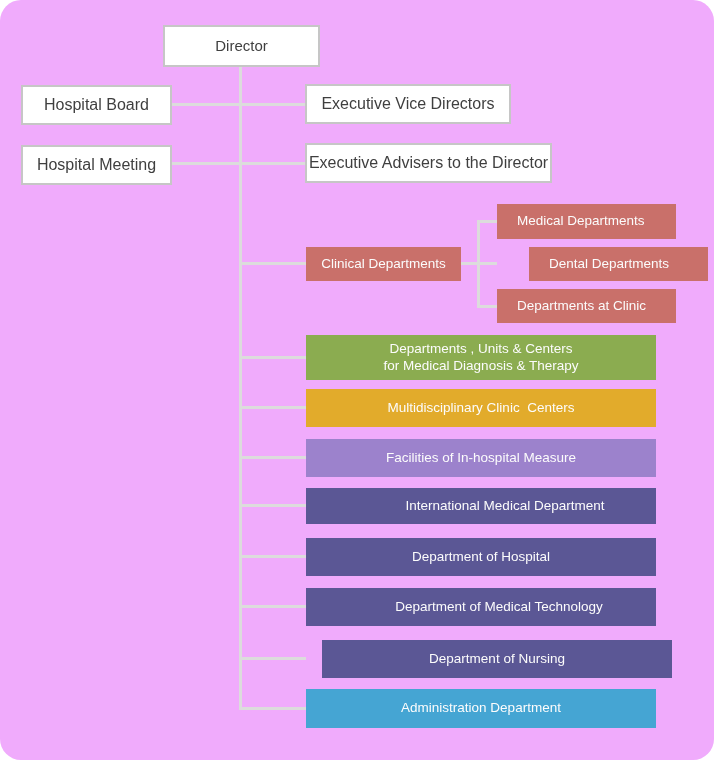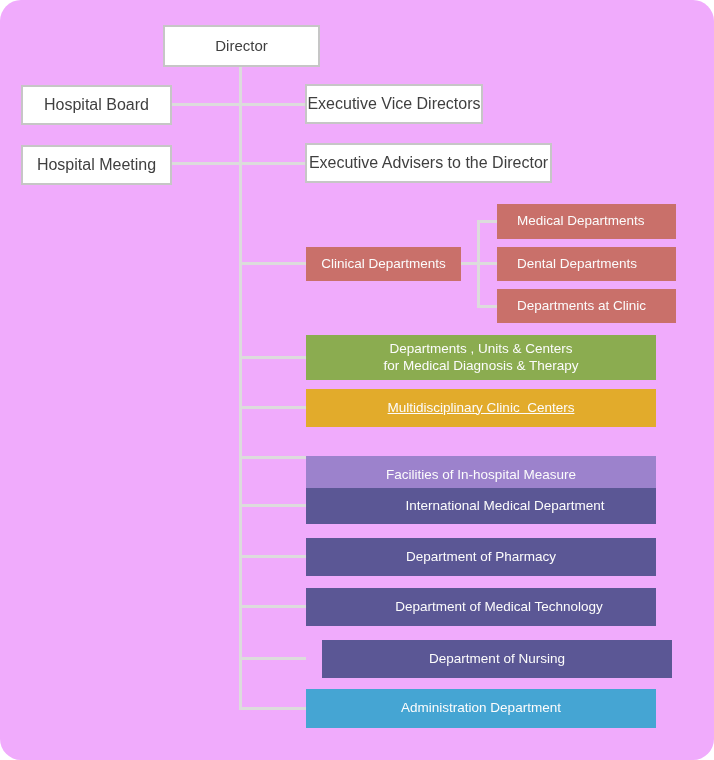--- a/index.html
+++ b/index.html
@@ -10,29 +10,29 @@
        box-sizing:border-box;text-align:center;}
   .wbox{background:#ffffff;border:2px solid #c6c6c6;color:#3f3f3f;font-size:16px;}
   .cbox{color:#fcfcfc;font-size:13.5px;}
   .leftalign{justify-content:flex-start;padding-left:20px;text-align:left;}
   .label{white-space:pre-wrap;line-height:1.25;}
 
   
   .n-director{left:163px;top:25px;width:157px;height:42px;font-size:15px;}
   .n-board{left:21px;top:85px;width:151px;height:40px;}
   .n-meeting{left:21px;top:145px;width:151px;height:40px;}
-  .n-evd{left:305px;top:84px;width:178px;height:40px;}
+  .n-evd{left:305px;top:84px;width:206px;height:40px;}
   .n-ead{left:305px;top:143px;width:247px;height:40px;}
   .n-clinical{left:306px;top:247px;width:155px;height:34px;}
   .n-medical{left:497px;top:204px;width:179px;height:35px;}
   .n-dental{left:497px;top:247px;width:179px;height:34px;}
   .n-beppu{left:497px;top:289px;width:179px;height:34px;}
   .n-diag{left:306px;top:335px;width:350px;height:45px;}
-  .n-multi{left:306px;top:389px;width:350px;height:38px;text-decoration:underline;}
-  .n-fac{left:306px;top:456px;width:350px;height:38px;}
+  .n-multi{left:306px;top:389px;width:350px;height:38px;}
+  .n-fac{left:306px;top:439px;width:350px;height:38px;}
   .n-intl{left:306px;top:488px;width:350px;height:36px;}
   .n-pharm{left:306px;top:538px;width:350px;height:38px;}
   .n-medtech{left:306px;top:588px;width:350px;height:38px;padding-left:36px;}
   .n-nursing{left:306px;top:640px;width:350px;height:38px;}
   .n-admin{left:306px;top:689px;width:350px;height:39px;text-align:right;}
 
   
   .l-vmain{left:239px;top:67px;width:3px;height:643px;}
   .l-board{left:172px;top:103px;width:133px;height:3px;}
   .l-meeting{left:172px;top:162px;width:133px;height:3px;}
@@ -89,42 +89,42 @@
   <div class="box cbox n-clinical" style="background: rgb(201, 112, 106);">
     <span class="label">Clinical Departments</span>
   </div>
 
   <div class="box wbox n-ead">
     <span class="label">Executive Advisers to the Director</span>
   </div>
   <div class="box cbox leftalign n-medical" style="background: rgb(201, 112, 106);">
     <span class="label">Medical Departments</span>
   </div>
-  <div class="box cbox leftalign n-dental" style="background: rgb(201, 112, 106);">
+  <div class="box cbox leftalign n-dental" style="background: rgb(201, 112, 106); margin-left: 32px;">
     <span class="label">Dental Departments</span>
   </div>
   <div class="box cbox leftalign n-beppu" style="background: rgb(201, 112, 106);">
     <span class="label">Departments at Clinic</span>
   </div>
 
   <div class="box cbox n-diag" style="background: rgb(139, 172, 80);">
     <span class="label">Departments , Units &amp; Centers
 for Medical Diagnosis &amp; Therapy</span>
   </div>
   <div class="box cbox n-multi" style="background: rgb(226, 171, 43);">
     <span class="label">Multidisciplinary Clinic  Centers</span>
   </div>
   <div class="box cbox n-fac" style="background: rgb(156, 130, 204);">
     <span class="label">Facilities of In-hospital Measure</span>
   </div>
   <div class="box cbox n-intl" style="background: rgb(91, 87, 149); padding-left: 48px;">
     <span class="label">International Medical Department</span>
   </div>
   <div class="box cbox n-pharm" style="background: rgb(91, 87, 149);">
-    <span class="label">Department of Pharmacy</span>
+    <span class="label">Department of Hospital</span>
   </div>
   <div class="box cbox n-medtech" style="background: rgb(91, 87, 149);">
     <span class="label">Department of Medical Technology</span>
   </div>
   <div class="box cbox n-nursing" style="background: rgb(91, 87, 149); margin-left: 16px;">
     <span class="label">Department of Nursing</span>
   </div>
   <div class="box cbox n-admin" style="background: rgb(69, 165, 211);">
     <span class="label">Administration Department</span>
   </div>

